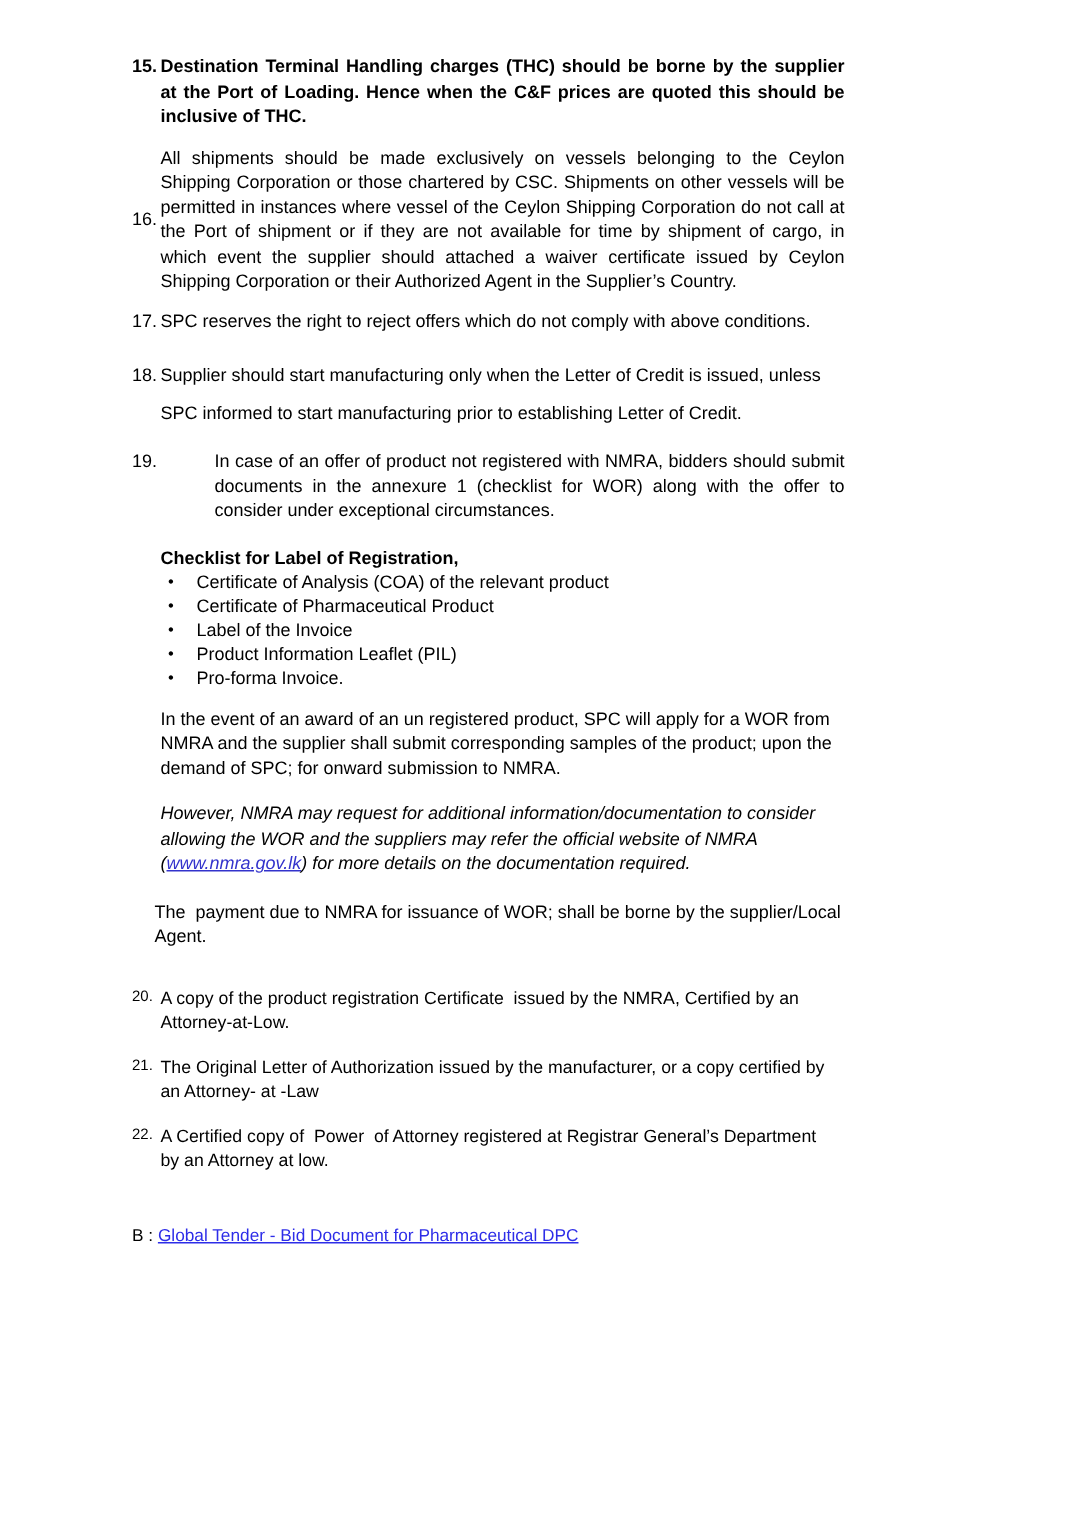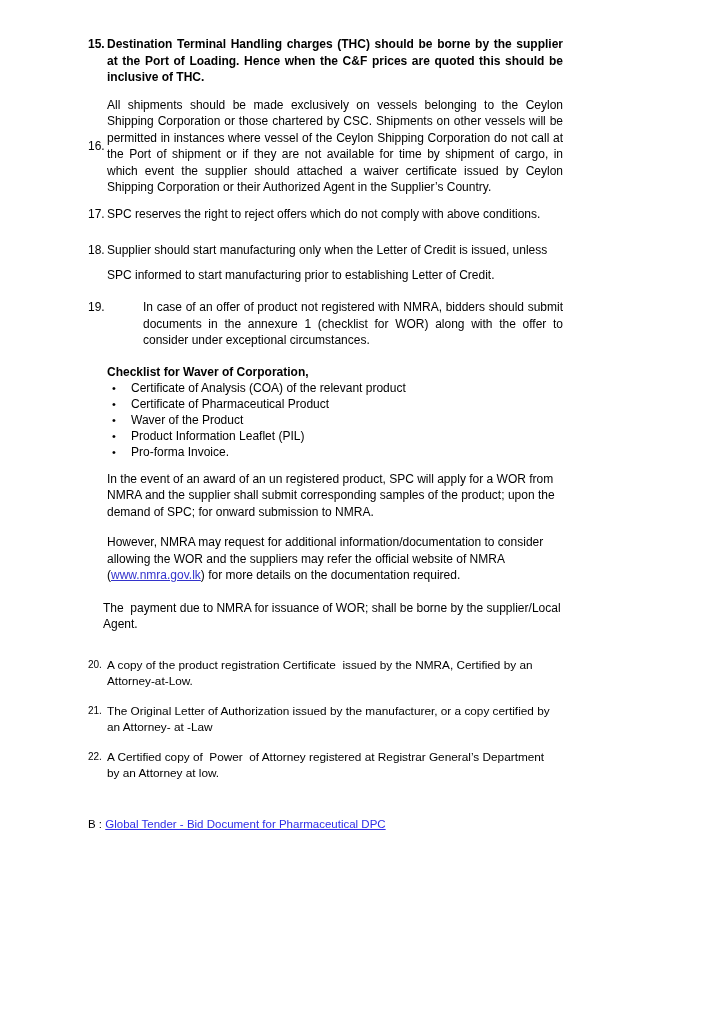--- a/index.html
+++ b/index.html
@@ -55,21 +55,21 @@
     width: 24px;
     padding-left: 5px;
     box-sizing: border-box;
     font-size: 11px;
   }
   .bullet-text { flex: 1 1 auto; }
   .para {
     margin-left: 19px;
   }
   .para-award { margin-top: 11px; }
-  .para-however { margin-top: 14px; }
+  .para-however { margin-top: 14px; font-style: italic; }
   .para-payment {
     margin-top: 16px;
     margin-left: 15px;
     white-space: pre-wrap;
   }
   .item-20 { margin-top: 24px; }
   .item-21 { margin-top: 13px; }
   .item-22 { margin-top: 13px; }
   .item-20 .num-cell, .item-21 .num-cell, .item-22 .num-cell { font-size: 10px; }
   .item-20 .num-text, .item-21 .num-text, .item-22 .num-text {
@@ -108,34 +108,34 @@
   <div class="num-item item-18">
     <div class="num-cell">18.</div>
     <div class="num-text">Supplier should start manufacturing only when the Letter of Credit is issued, unless SPC informed to start manufacturing prior to establishing Letter of Credit.</div>
   </div>
 
   <div class="num-item item-19">
     <div class="num-cell">19.</div>
     <div class="num-text justified">In case of an offer of product not registered with NMRA, bidders should submit documents in the annexure 1 (checklist for WOR) along with the offer to consider under exceptional circumstances.</div>
   </div>
 
-  <div class="checklist-heading">Checklist for Waver of Corporation,</div>
+  <div class="checklist-heading">Checklist for Label of Registration,</div>
 
   <div class="bullet-list">
     <div class="bullet-row">
       <div class="bullet-glyph">•</div>
       <div class="bullet-text">Certificate of Analysis (COA) of the relevant product</div>
     </div>
     <div class="bullet-row">
       <div class="bullet-glyph">•</div>
       <div class="bullet-text">Certificate of Pharmaceutical Product</div>
     </div>
     <div class="bullet-row">
       <div class="bullet-glyph">•</div>
-      <div class="bullet-text">Waver of the Product</div>
+      <div class="bullet-text">Label of the Invoice</div>
     </div>
     <div class="bullet-row">
       <div class="bullet-glyph">•</div>
       <div class="bullet-text">Product Information Leaflet (PIL)</div>
     </div>
     <div class="bullet-row">
       <div class="bullet-glyph">•</div>
       <div class="bullet-text">Pro-forma Invoice.</div>
     </div>
   </div>

